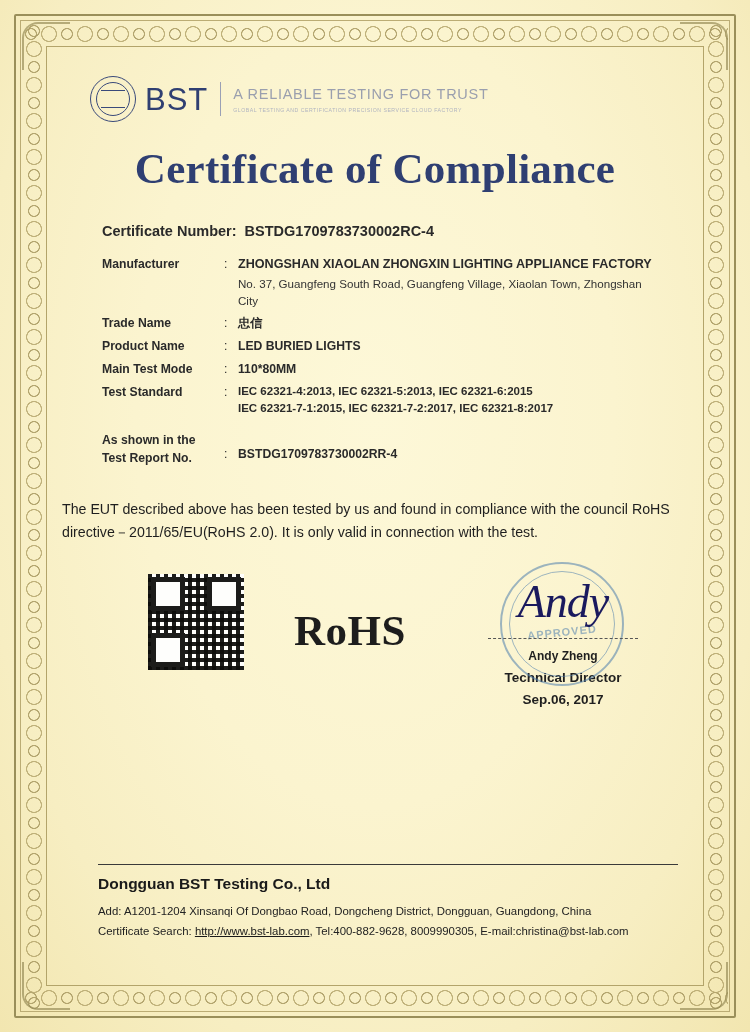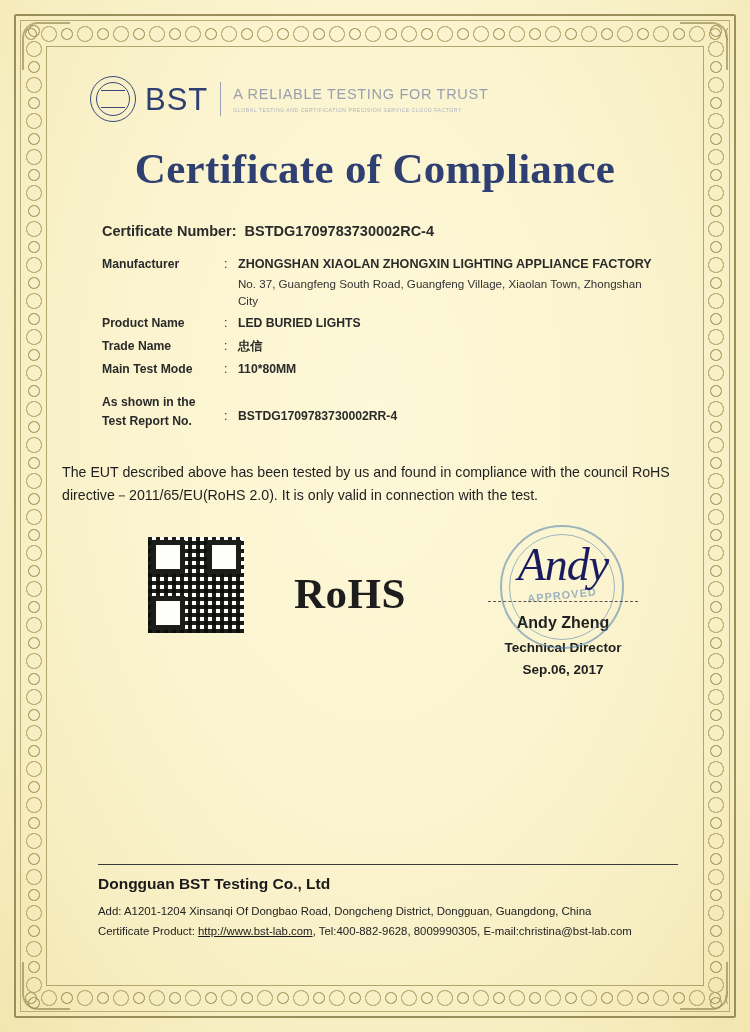--- a/index.html
+++ b/index.html
@@ -322,21 +322,21 @@
     line-height: 72px;
     letter-spacing: -1px;
   }
   .sig-line {
     position: relative;
     border-top: 1px dashed #555;
     width: 150px;
     margin: 0 auto 7px auto;
   }
   .sig-name {
-    font-size: 16px;
+    font-size: 12px;
     font-weight: bold;
     color: #1f1f1f;
     line-height: 1.75;
   }
   .sig-role {
     font-size: 13.5px;
     font-weight: bold;
     color: #1f1f1f;
     line-height: 1.6;
   }
@@ -414,33 +414,41 @@
       <tbody>
         <tr>
           <td class="k">Manufacturer</td>
           <td class="c">:</td>
           <td>
             <div class="v-strong">ZHONGSHAN XIAOLAN ZHONGXIN LIGHTING APPLIANCE FACTORY</div>
             <div class="v-normal">No. 37, Guangfeng South Road, Guangfeng Village, Xiaolan Town, Zhongshan City</div>
           </td>
         </tr>
         <tr>
+          <td class="k">Trade Name</td>
+          <td class="c">:</td>
+          <td class="v-strong">忠信</td>
+        </tr>
+        <tr>
           <td class="k">Product Name</td>
           <td class="c">:</td>
           <td class="v-strong">LED BURIED LIGHTS</td>
         </tr>
         <tr>
-          <td class="k">Trade Name</td>
-          <td class="c">:</td>
-          <td class="v-strong">忠信</td>
-        </tr>
-        <tr>
           <td class="k">Main Test Mode</td>
           <td class="c">:</td>
           <td class="v-strong">110*80MM</td>
+        </tr>
+        <tr>
+          <td class="k">Test Standard</td>
+          <td class="c">:</td>
+          <td>
+            <div class="v-std">IEC 62321-4:2013, IEC 62321-5:2013, IEC 62321-6:2015</div>
+            <div class="v-std">IEC 62321-7-1:2015, IEC 62321-7-2:2017, IEC 62321-8:2017</div>
+          </td>
         </tr>
         <tr>
           <td class="k" style="padding-top:10px;">
             <div>As shown in the</div>
             <div>Test Report No.</div>
           </td>
           <td class="c" style="padding-top:24px;">:</td>
           <td class="v-strong" style="padding-top:24px;">BSTDG1709783730002RR-4</td>
         </tr>
       </tbody>
@@ -464,19 +472,19 @@
         <div class="sig-role">Technical Director</div>
         <div class="sig-date">Sep.06, 2017</div>
       </div>
     </div>
 
     <div class="footer">
       <div class="footer-rule"></div>
       <div class="company">Dongguan BST Testing Co., Ltd</div>
       <div class="addr">Add: A1201-1204 Xinsanqi Of Dongbao Road, Dongcheng District, Dongguan, Guangdong, China</div>
       <div class="search">
-        <span>Certificate Product:</span>
+        <span>Certificate Search:</span>
         <a href="#">http://www.bst-lab.com</a><span>, Tel:400-882-9628, 8009990305, E-mail:christina@bst-lab.com</span>
       </div>
     </div>
 
   </div>
 </div>
 
 </body></html>

